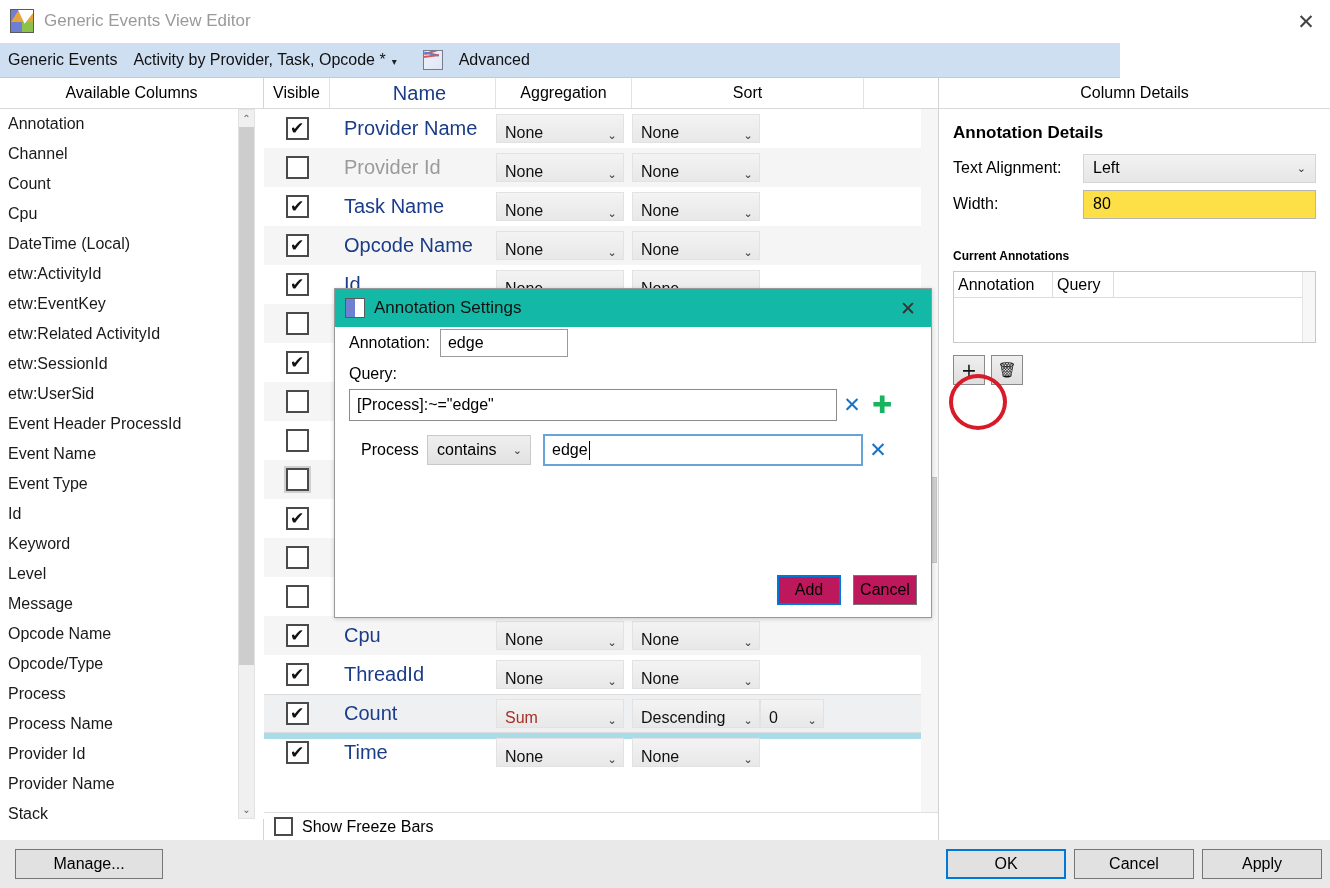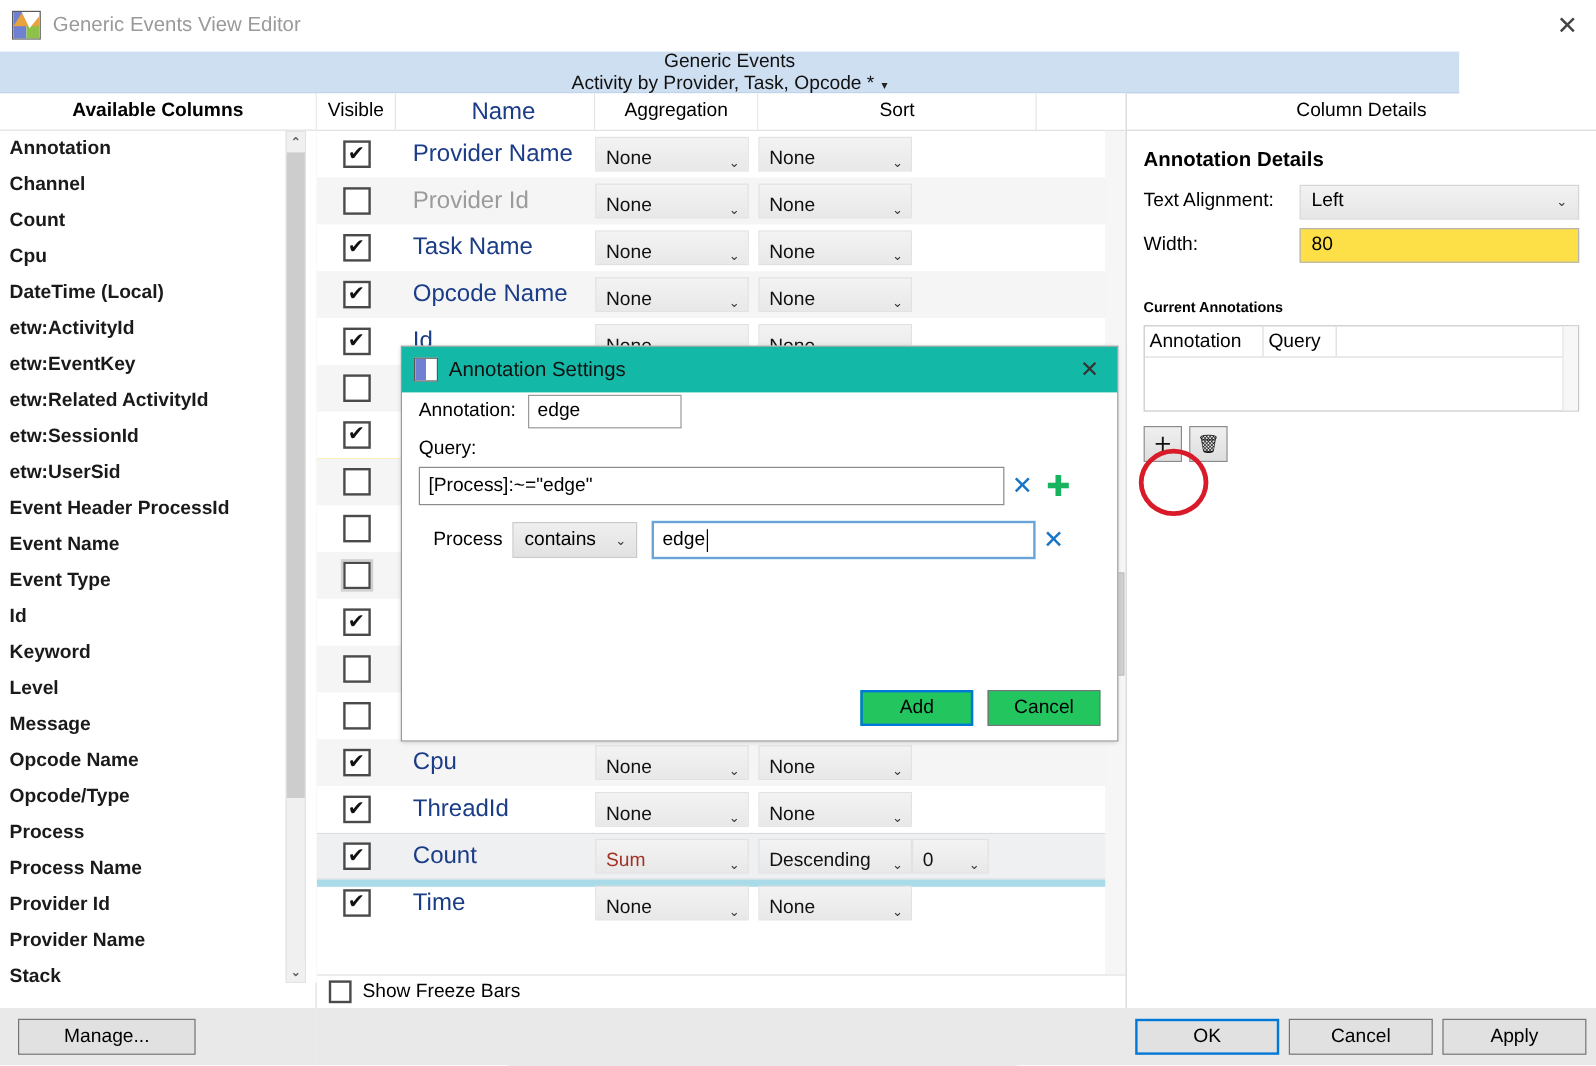--- a/index.html
+++ b/index.html
@@ -28,39 +28,38 @@
   .app-icon .sq{ position:absolute; }
   .titlebar-text{ color:#9a9a9a; font-size:17px; }
   .win-close{
     position:absolute; right:0; top:0; width:48px; height:43px;
     display:flex; align-items:center; justify-content:center;
     color:#444; font-size:21px; font-weight:300; cursor:default;
   }
 
   
   .ribbon{
-    position:absolute; left:0; top:43px; width:1216px; height:35px;
+    position:absolute; left:0; top:43px; width:1120px; height:35px;
     background:#cfdff2; display:flex; align-items:center; gap:0px;
     border-bottom:1px solid #b9cde4;
-    flex-direction:column;
   }
   .ribbon-item{ font-size:16px; color:#111; padding:0 8px; white-space:nowrap;}
   .ribbon-item.first{ padding-left:8px; }
   .caret-sm{ font-size:10px; margin-left:6px; color:#222;}
   .adv-icon{
     width:20px; height:20px; border:1px solid #7a7a8a;
     background:linear-gradient(135deg,#eef2fb 0%,#dfe6f5 100%);
     margin-left:18px; margin-right:8px; position:relative; overflow:hidden;
     flex:0 0 auto;
   }
 
   
   .left-panel{
     position:absolute; left:0; top:78px; width:264px; height:762px;
-    background:#ffffff; border-right:1px solid #d4d4d4;font-weight:bold;
+    background:#ffffff; border-right:1px solid #d4d4d4;
   }
   .panel-head{
     height:31px; display:flex; align-items:center; justify-content:center;
     font-size:16px; background:#ffffff; border-bottom:1px solid #dadada;
   }
   .col-list{
     position:absolute; left:0; top:31px; width:264px; height:710px;
     overflow:hidden; background:#fff;
   }
   .col-item{
@@ -283,21 +282,21 @@
     width:320px; height:32px; margin-left:12px; border:2px solid #6aa3d8;
     background:#fff; display:flex; align-items:center; padding-left:7px; font-size:16px;
   }
   .caret-bar{
     display:inline-block; width:1px; height:19px; background:#000; margin-left:1px;
   }
   .dlg-footer{
     position:absolute; right:14px; bottom:14px; display:flex; gap:12px;
   }
   .dlg-btn{
-    width:94px; height:30px; border:1px solid #767676; background:#22c55e;
+    width:64px; height:30px; border:1px solid #767676; background:#be185d;
     display:flex; align-items:center; justify-content:center; font-size:16px; cursor:default;
   }
   .dlg-btn.primary{ border:2px solid #0078d7; }
 </style>
 </head>
 <body>
 
 <div class="titlebar">
   <div class="app-icon">
     <div class="sq" style="left:0;top:0;width:50%;height:100%;background:#6f7fd1;"></div>

